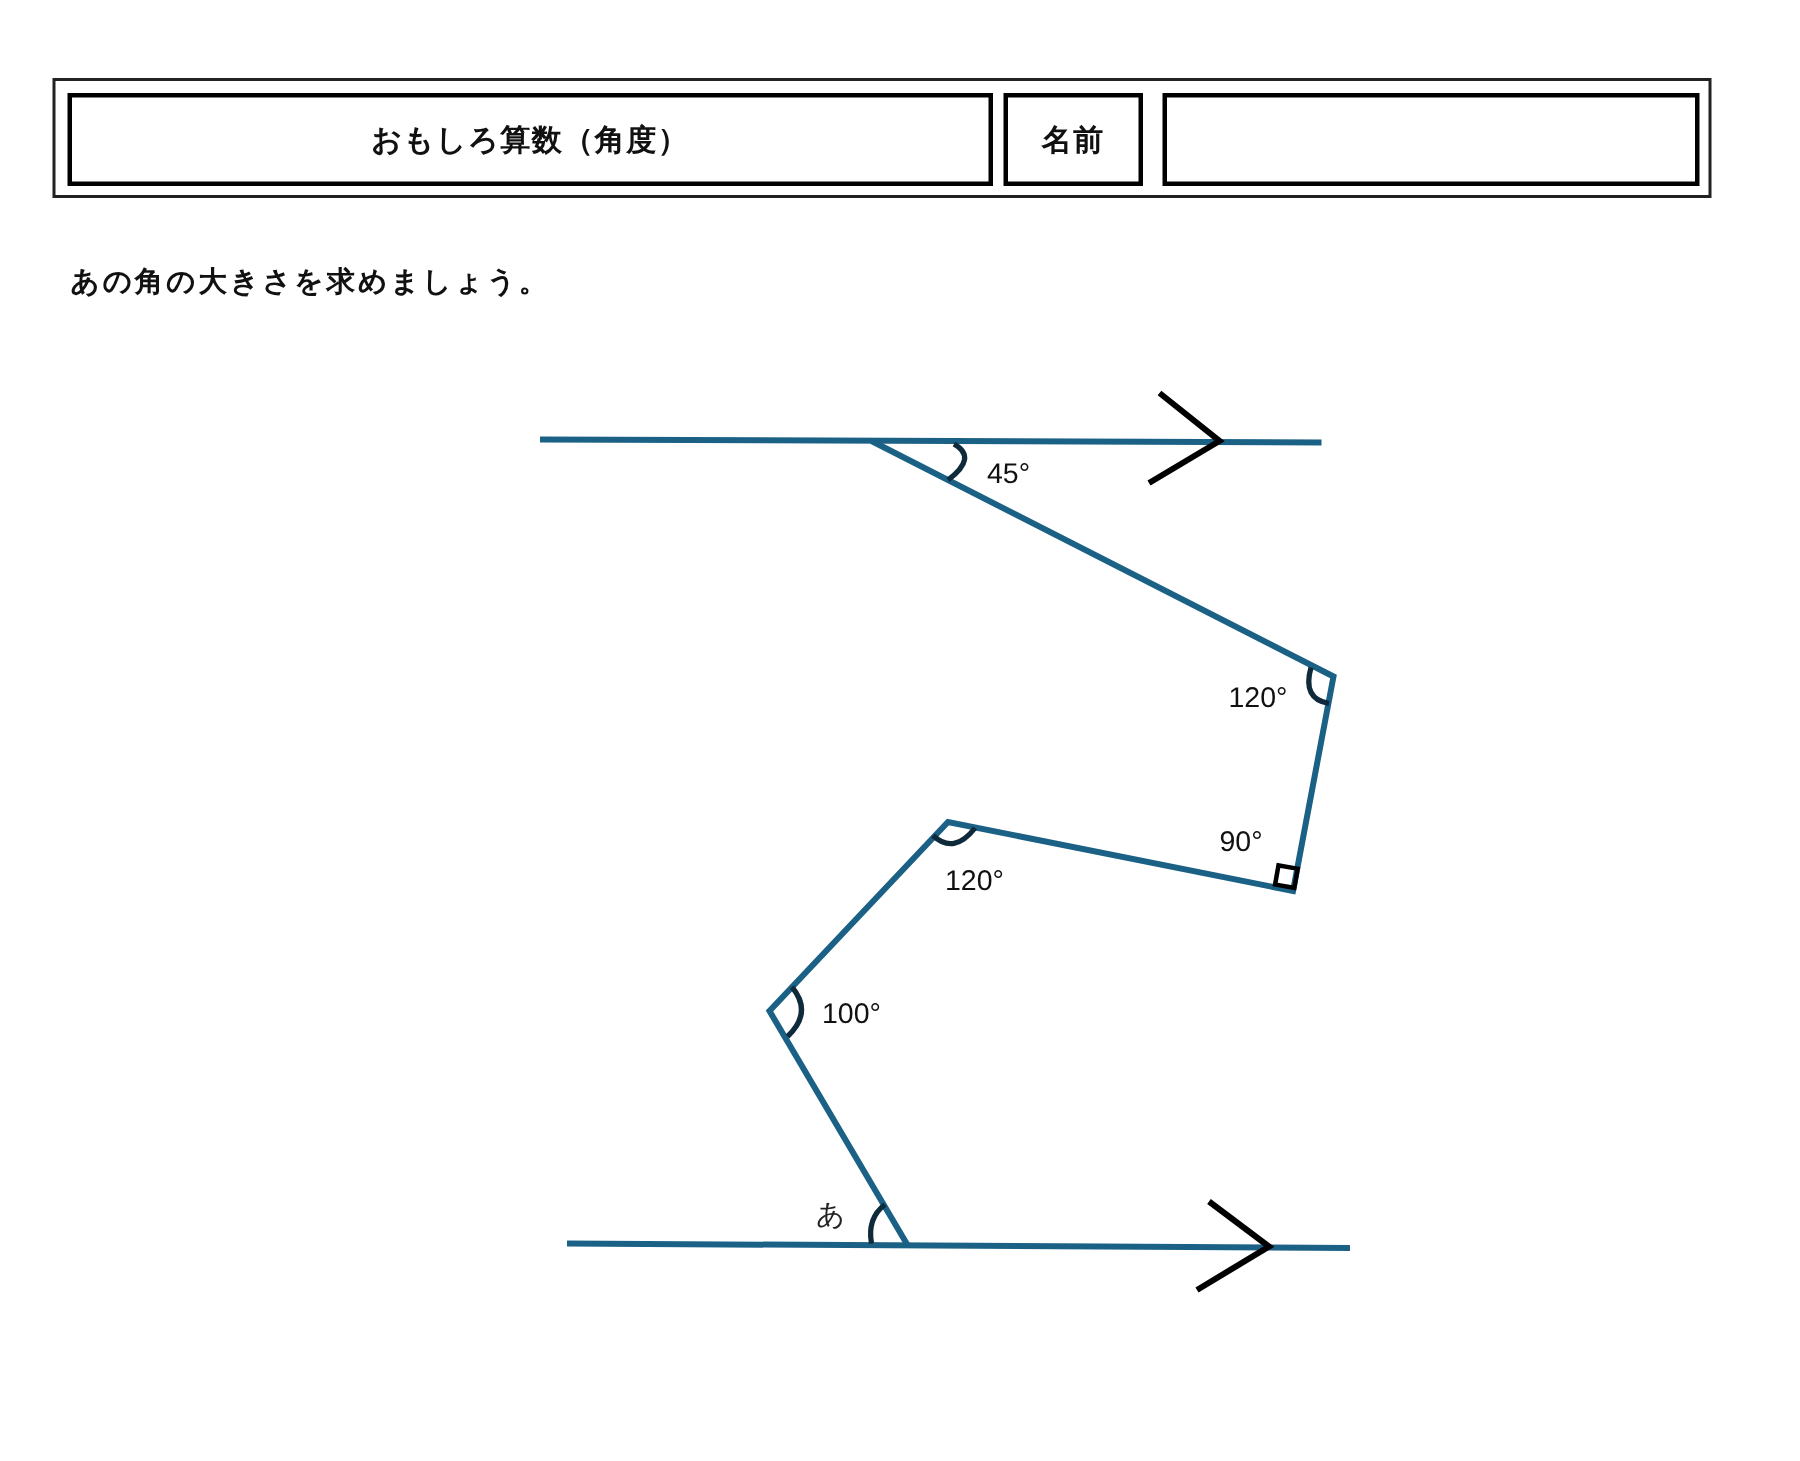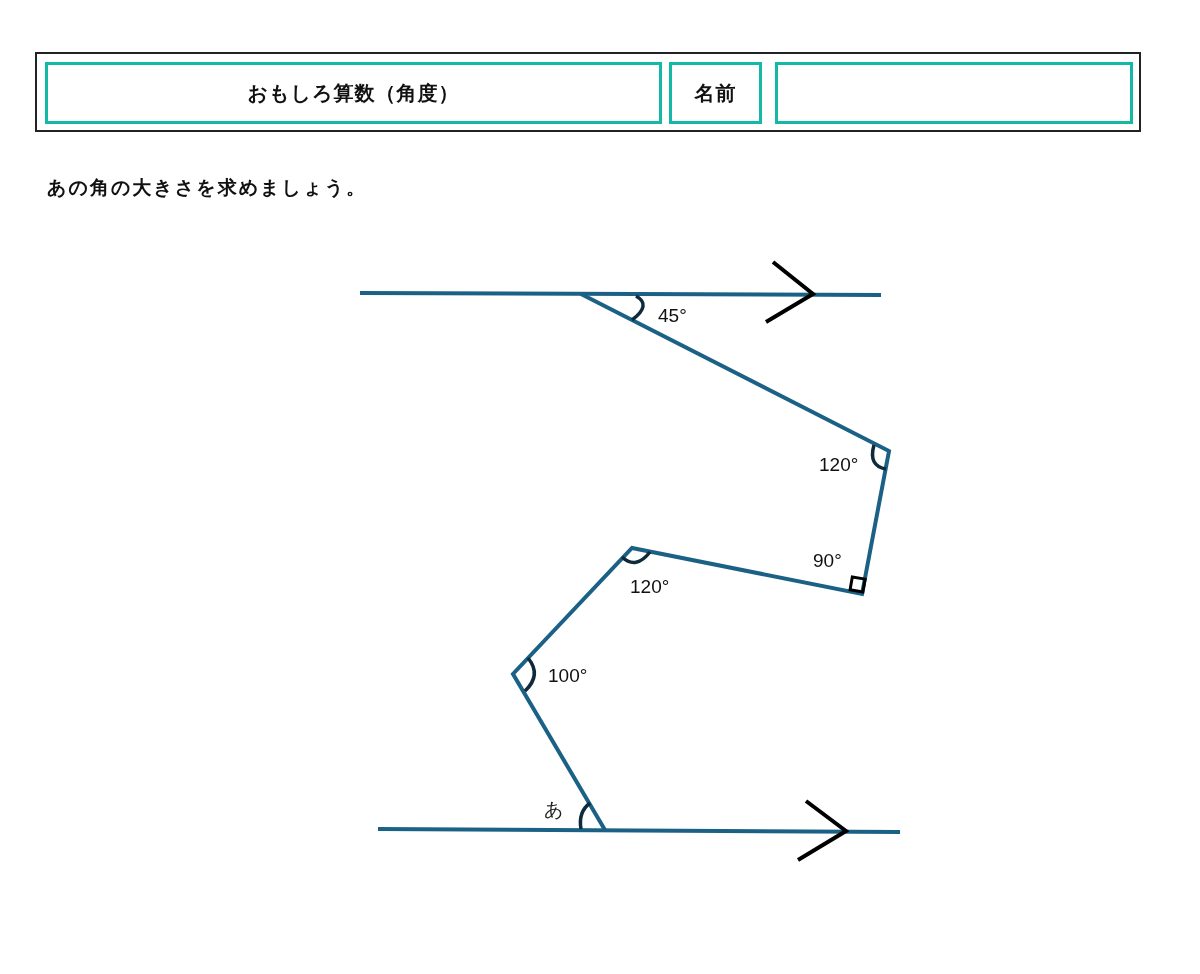--- a/index.html
+++ b/index.html
@@ -1,20 +1,20 @@
 <!DOCTYPE html>
 <html><head>
 <meta charset="utf-8">
 <style>
   html, body { margin:0; padding:0; background:#ffffff; }
   body { width:1200px; height:974px; position:relative; overflow:hidden;
          font-family:"DejaVu Sans", sans-serif; color:#111; }
   .header-outer { position:absolute; left:35px; top:52px; width:1106px; height:80px;
                   border:2px solid #222; box-sizing:border-box; }
-  .cell { position:absolute; top:8px; height:62px; border:3px solid #14b8a6; box-sizing:border-box;
+  .cell { position:absolute; top:8px; height:62px; border:3px solid #000000; box-sizing:border-box;
           display:flex; align-items:center; justify-content:center;
           font-weight:bold; font-size:20px; letter-spacing:1px; }
   .cell-title { left:8px; width:617px; }
   .cell-name-label { left:632px; width:93px; }
   .cell-name-field { left:738px; width:358px; }
   .instruction { position:absolute; left:47px; top:175px; font-size:19px; font-weight:bold;
                  letter-spacing:2px; }
   svg.figure { position:absolute; left:0; top:0; }
   .angle-label { font-family:"Liberation Sans", sans-serif; font-size:19px; fill:#111; }
   .kana-label { font-family:"DejaVu Sans", sans-serif; font-size:19px; fill:#222; }

